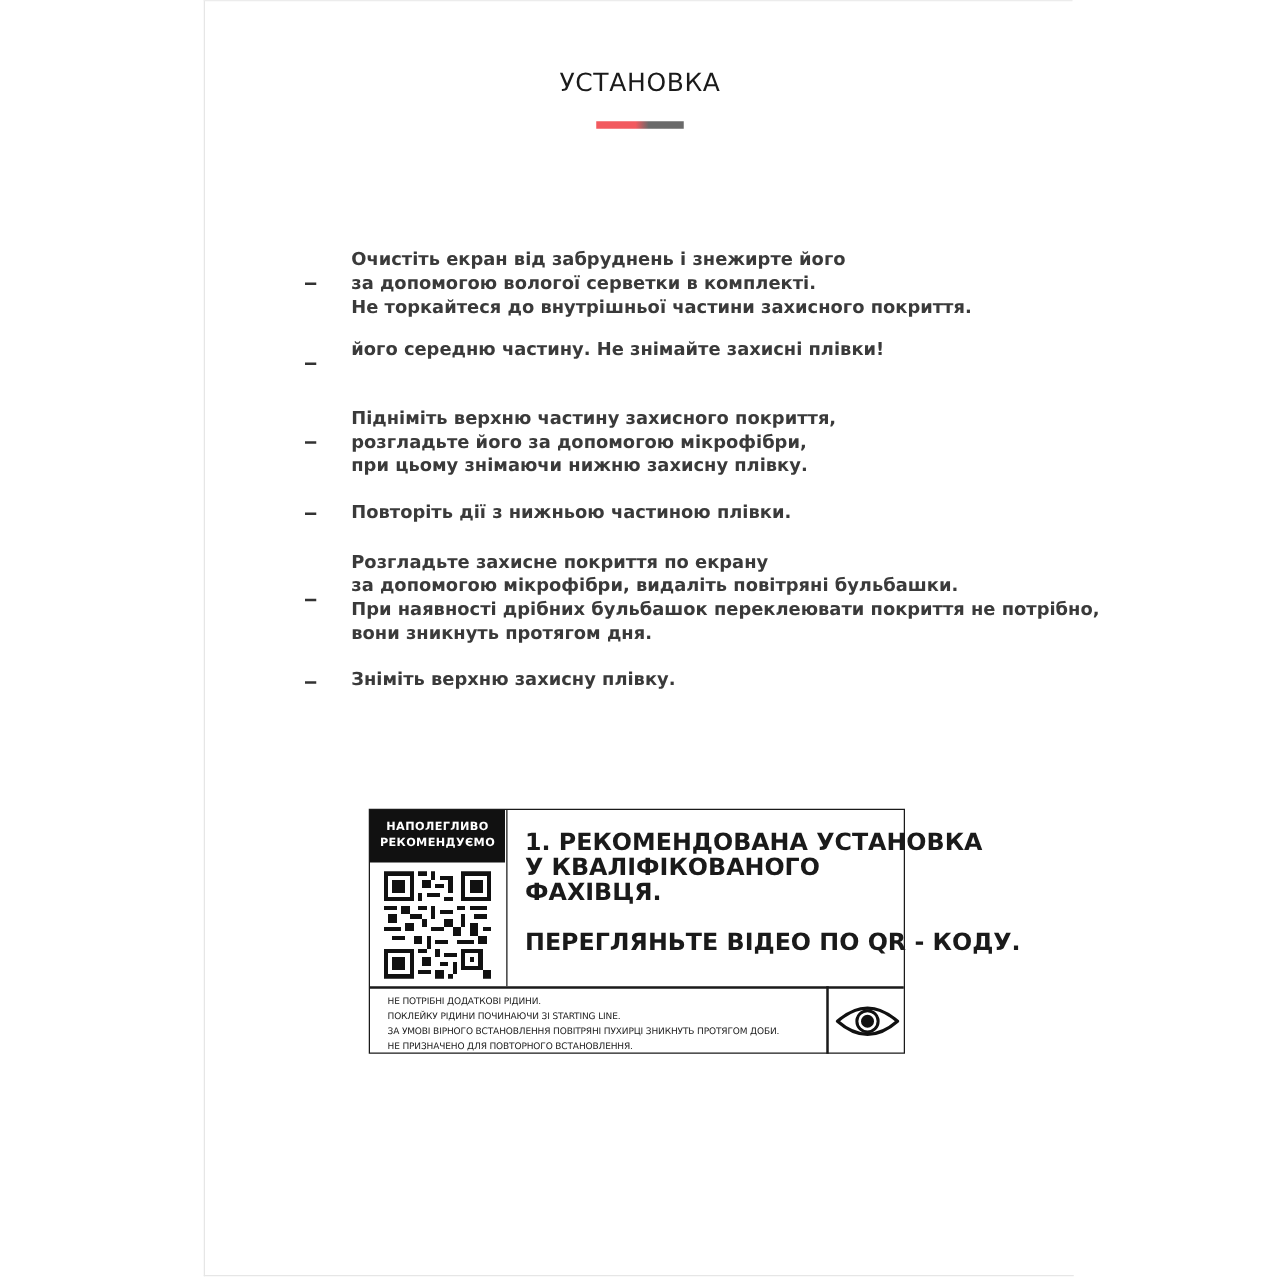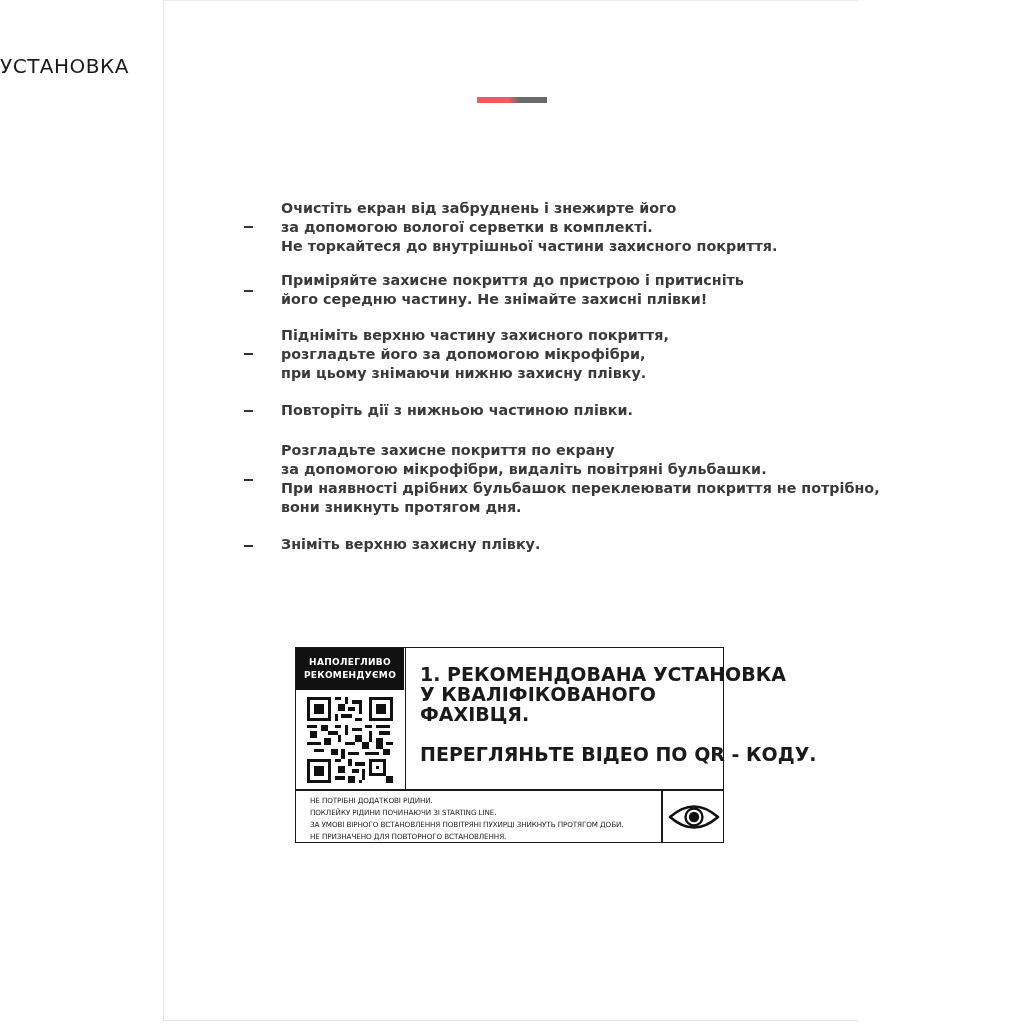--- a/index.html
+++ b/index.html
@@ -1,19 +1,19 @@
 <!DOCTYPE html>
 <html><head>
 <meta charset="utf-8">
 <style>
   html, body { margin:0; padding:0; background:#ffffff; }
   body { width:1024px; height:1024px; position:relative; overflow:hidden; font-family:"DejaVu Sans", sans-serif; }
   .page { position:absolute; left:163px; top:0; width:695px; height:1020px; border-left:1px solid #e6e6e6; border-bottom:1px solid #e6e6e6; background:#fff; }
   .page-top-line { position:absolute; left:163px; top:0; width:695px; height:1px; background:#ececec; }
-  .title { position:absolute; left:0; width:1024px; top:54px; text-align:left; font-family:"DejaVu Sans", sans-serif; font-size:20px; letter-spacing:0.5px; color:#1a1a1a; font-weight:500; }
+  .title { position:absolute; left:0; width:1024px; top:54px; text-align:center; font-family:"DejaVu Sans", sans-serif; font-size:20px; letter-spacing:0.5px; color:#1a1a1a; font-weight:500; }
   .title-bar { position:absolute; left:477px; top:97px; width:70px; height:6px;
      background:linear-gradient(90deg,#f25a5f 0%,#f25a5f 45%,#6a6a6a 60%,#6a6a6a 100%); }
   .steps { position:absolute; left:0; top:0; }
   .dash { position:absolute; left:244px; width:9px; height:2px; background:#333; }
   .step-text { position:absolute; left:281px; font-family:"DejaVu Sans", sans-serif; font-size:14.3px; line-height:19px; color:#3a3a3a; white-space:nowrap; }
   .step-text div { height:19px;font-weight:bold; }
 
   .notice { position:absolute; left:295px; top:647px; width:429px; height:196px; border:1.5px solid #1a1a1a; box-sizing:border-box; background:#fff; }
   .qr-col { position:absolute; left:0; top:0; width:110px; height:141px; border-right:1.5px solid #1a1a1a; box-sizing:border-box; }
   .badge { position:absolute; left:0; top:0; width:108px; height:42px; background:#111; color:#fff; text-align:center; font-family:"DejaVu Sans", sans-serif; font-weight:bold; font-size:9px; line-height:13px; padding-top:8px; box-sizing:border-box; letter-spacing:0.3px; }
@@ -38,21 +38,20 @@
 
   <div class="dash" style="top:226px"></div>
   <div class="step-text" style="top:199px">
     <div>Очистіть екран від забруднень і знежирте його</div>
     <div>за допомогою вологої серветки в комплекті.</div>
     <div>Не торкайтеся до внутрішньої частини захисного покриття.</div>
   </div>
 
   <div class="dash" style="top:290px"></div>
   <div class="step-text" style="top:271px">
-    <div>Приміряйте захисне покриття до пристрою і притисніть</div>
     <div>його середню частину. Не знімайте захисні плівки!</div>
   </div>
 
   <div class="dash" style="top:353px"></div>
   <div class="step-text" style="top:326px">
     <div>Підніміть верхню частину захисного покриття,</div>
     <div>розгладьте його за допомогою мікрофібри,</div>
     <div>при цьому знімаючи нижню захисну плівку.</div>
   </div>
 

